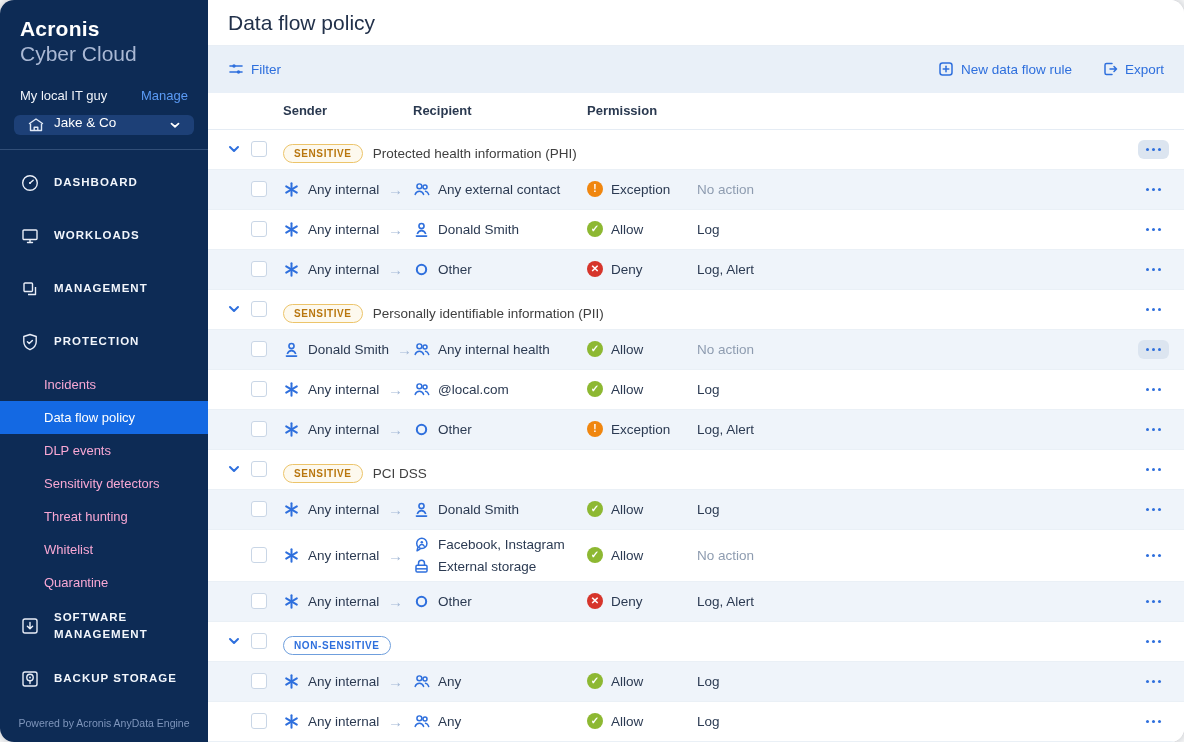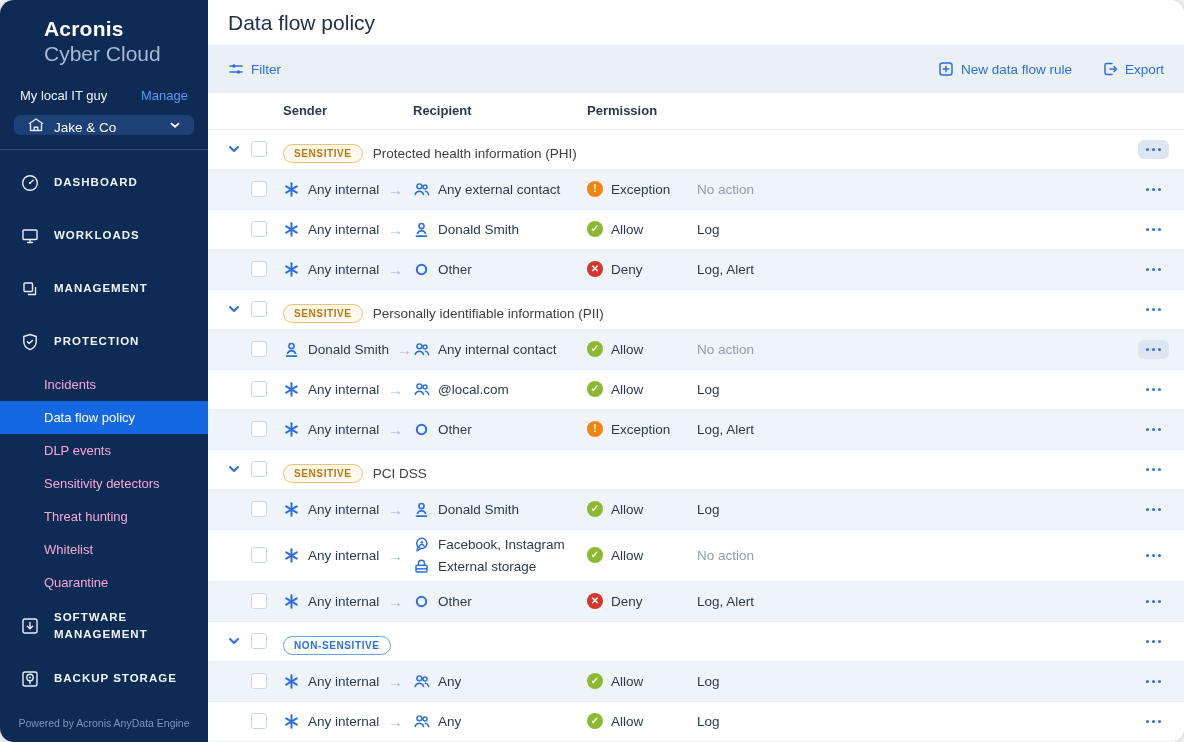--- a/index.html
+++ b/index.html
@@ -5,29 +5,29 @@
   * { margin:0; padding:0; box-sizing:border-box; }
   html,body { background:#fff; font-family:"Liberation Sans", sans-serif; }
   body { width:1184px; height:742px; overflow:hidden; }
 
   .window { width:1184px; height:742px; border-radius:14px; overflow:hidden;
             display:flex; box-shadow:0 0 14px rgba(10,20,40,.35); background:#fff; }
 
   
   .sidebar { width:208px; min-width:208px; background:#0d2b55; color:#fff;
              display:flex; flex-direction:column; position:relative; }
-  .brand { padding:16px 20px 6px; line-height:1.2;margin-left:24px; }
+  .brand { padding:16px 20px 6px; line-height:1.2; }
   .brand-1 { font-size:21px; font-weight:700; color:#ffffff; letter-spacing:.2px; }
   .brand-2 { font-size:21px; font-weight:300; color:#a9b8d4; }
   .account { display:flex; justify-content:space-between; align-items:center;
              padding:16px 20px 10px; }
   .account-name { font-size:13px; color:#f0f4fa; }
   .account-manage { font-size:13px; color:#5b9bf5; cursor:pointer; }
   .tenant { margin:2px 14px 0; background:#1d4077; border-radius:6px; height:34px;
-            display:flex; align-items:flex-end; gap:8px; padding:0 12px; cursor:pointer; }
+            display:flex; align-items:flex-start; gap:8px; padding:0 12px; cursor:pointer; }
   .tenant-name { font-size:13.5px; color:#fff; flex:1; }
   .side-divider { border-top:1px solid rgba(160,185,225,.25); margin-top:14px; }
   .nav { flex:1; padding-top:6px; }
   .nav-item { display:flex; align-items:center; gap:14px; padding:0 10px 0 20px;
               height:53px; cursor:pointer; }
   .nav-item .nlabel { font-size:11.5px; font-weight:700; letter-spacing:1px;
                       color:#f2f6fc; line-height:1.5; max-width:125px; }
   .nav-icon { width:20px; height:20px; flex:0 0 20px; display:flex; align-items:center; }
   .nav-icon svg { width:20px; height:20px; }
   .subnav .sub-item { height:33px; display:flex; align-items:center; padding-left:44px;
@@ -423,21 +423,21 @@
       <div class="col-recipient">
             <span class="rline">
               <span class="cicon">
                 <svg viewBox="0 0 16 16" fill="none" stroke="#2e6fdd" stroke-width="1.4">
                   <circle cx="6" cy="5" r="2.3"></circle>
                   <path d="M2 12.6c.7-2 2.1-3 4-3s3.3 1 4 3" stroke-linecap="round"></path>
                   <circle cx="11.3" cy="5.6" r="1.9"></circle>
                   <path d="M11.8 9.7c1.4.3 2.4 1.3 3 3" stroke-linecap="round"></path>
                 </svg>
               </span>
-              <span class="cell-txt">Any internal contact</span>
+              <span class="cell-txt">Any internal health</span>
             </span>
           </div>
       <div class="col-permission">
         <span class="perm-circle perm-allow">✓</span>
         <span class="cell-txt">Allow</span>
       </div>
       <div class="col-action muted">No action</div>
       <div class="col-menu">
             <span class="menu-btn hl">
               <i></i>

